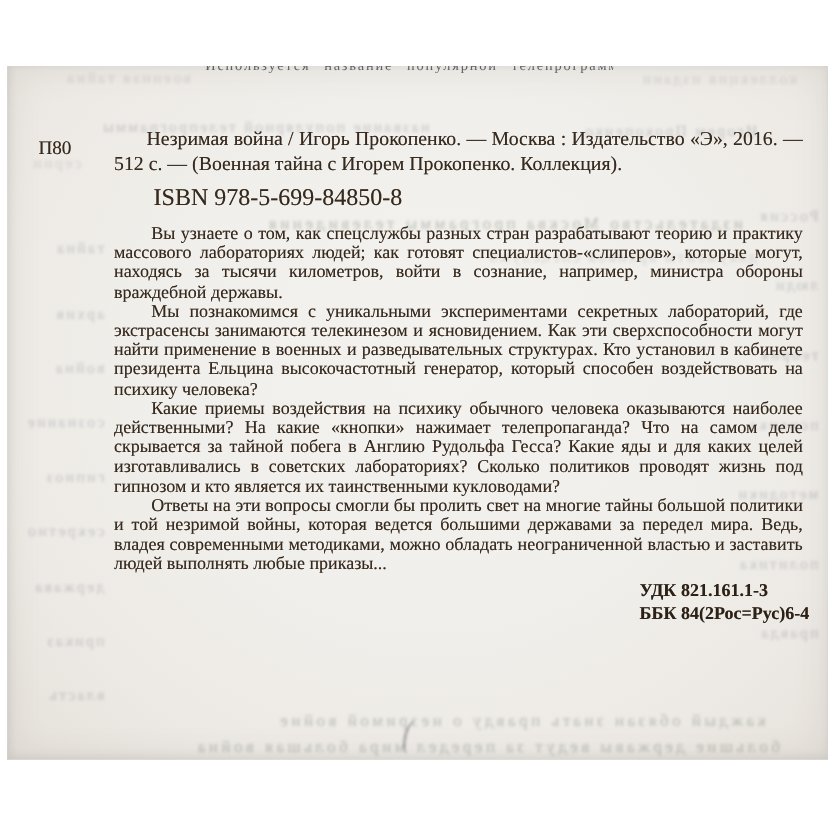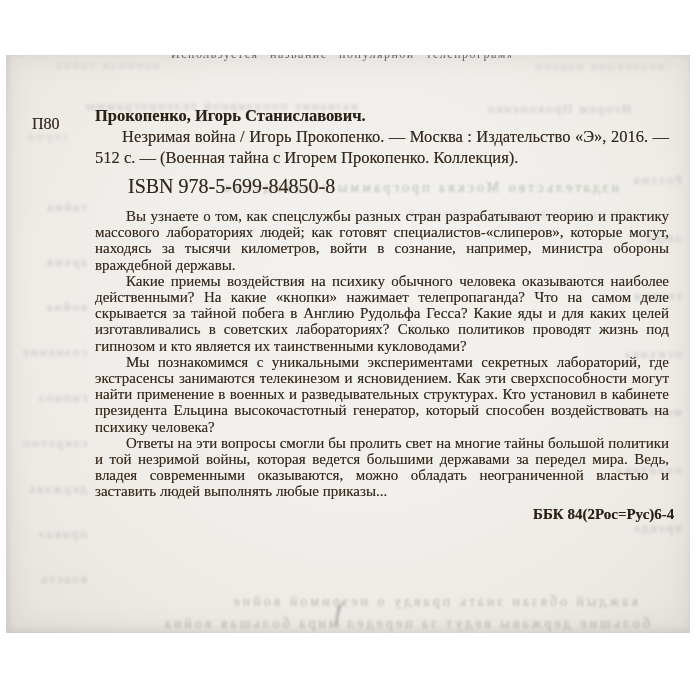--- a/index.html
+++ b/index.html
@@ -70,30 +70,30 @@
     <span class="bleed" style="left:604px;top:408px;width:72px;">политика</span>
     <span class="bleed" style="left:604px;top:466px;width:72px;">правда</span>
 
     <span class="bleed strong" style="left:84px;top:540px;width:548px;">каждый обязан знать правду о незримой войне</span>
     <span class="bleed strong" style="left:92px;top:562px;width:552px;">большие державы ведут за передел мира большая война</span>
     <div class="smudge"></div>
 
     <div class="p80">П80</div>
 
     <div class="column">
-      <p class="auth-head">Прокопенко, Игорь Станиславович.</p>
       <p class="entry">Незримая война / Игорь Прокопенко. — Москва : Издательство «Э», 2016. — 512 с. — (Военная тайна с Игорем Прокопенко. Коллекция).</p>
       <div class="isbn">ISBN 978-5-699-84850-8</div>
 
       <div class="annotation">
         <p>Вы узнаете о том, как спецслужбы разных стран разрабатывают теорию и практику массового лабораториях людей; как готовят специалистов-«слиперов», которые могут, находясь за тысячи километров, войти в сознание, например, министра обороны враждебной державы.</p>
+        <p>Мы познакомимся с уникальными экспериментами секретных лабораторий, где экстрасенсы занимаются телекинезом и ясновидением. Как эти сверхспособности могут найти применение в военных и разведывательных структурах. Кто установил в кабинете президента Ельцина высокочастотный генератор, который способен воздействовать на психику человека?</p>
         <p>Какие приемы воздействия на психику обычного человека оказываются наиболее действенными? На какие «кнопки» нажимает телепропаганда? Что на самом деле скрывается за тайной побега в Англию Рудольфа Гесса? Какие яды и для каких целей изготавливались в советских лабораториях? Сколько политиков проводят жизнь под гипнозом и кто является их таинственными кукловодами?</p>
-        <p>Мы познакомимся с уникальными экспериментами секретных лабораторий, где экстрасенсы занимаются телекинезом и ясновидением. Как эти сверхспособности могут найти применение в военных и разведывательных структурах. Кто установил в кабинете президента Ельцина высокочастотный генератор, который способен воздействовать на психику человека?</p>
-        <p>Ответы на эти вопросы смогли бы пролить свет на многие тайны большой политики и той незримой войны, которая ведется большими державами за передел мира. Ведь, владея современными оказываются, можно обладать неограниченной властью и заставить людей выполнять любые приказы...</p>
+        <p>Ответы на эти вопросы смогли бы пролить свет на многие тайны большой политики и той незримой войны, которая ведется большими державами за передел мира. Ведь, владея современными методиками, можно обладать неограниченной властью и заставить людей выполнять любые приказы...</p>
       </div>
 
       <div class="classif">
+        <div>УДК 821.161.1-3</div>
         <div>ББК 84(2Рос=Рус)6-4</div>
       </div>
     </div>
 
   </div>
 </div>
 
 </body></html>

